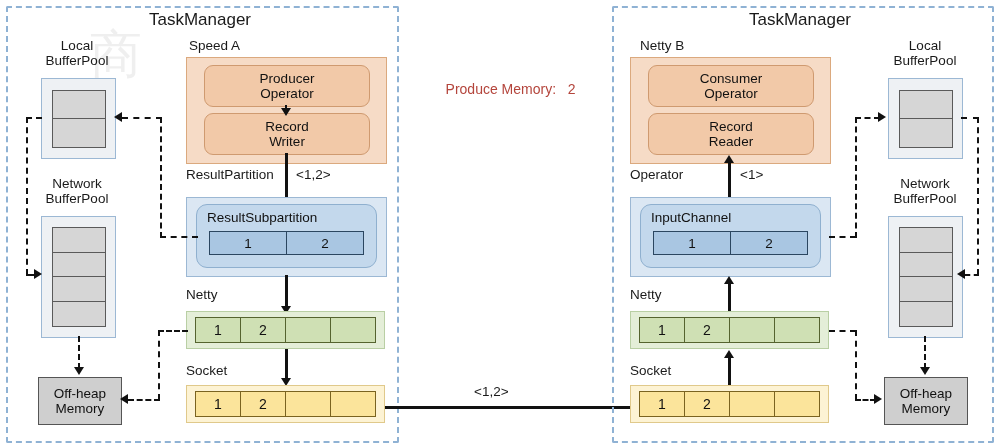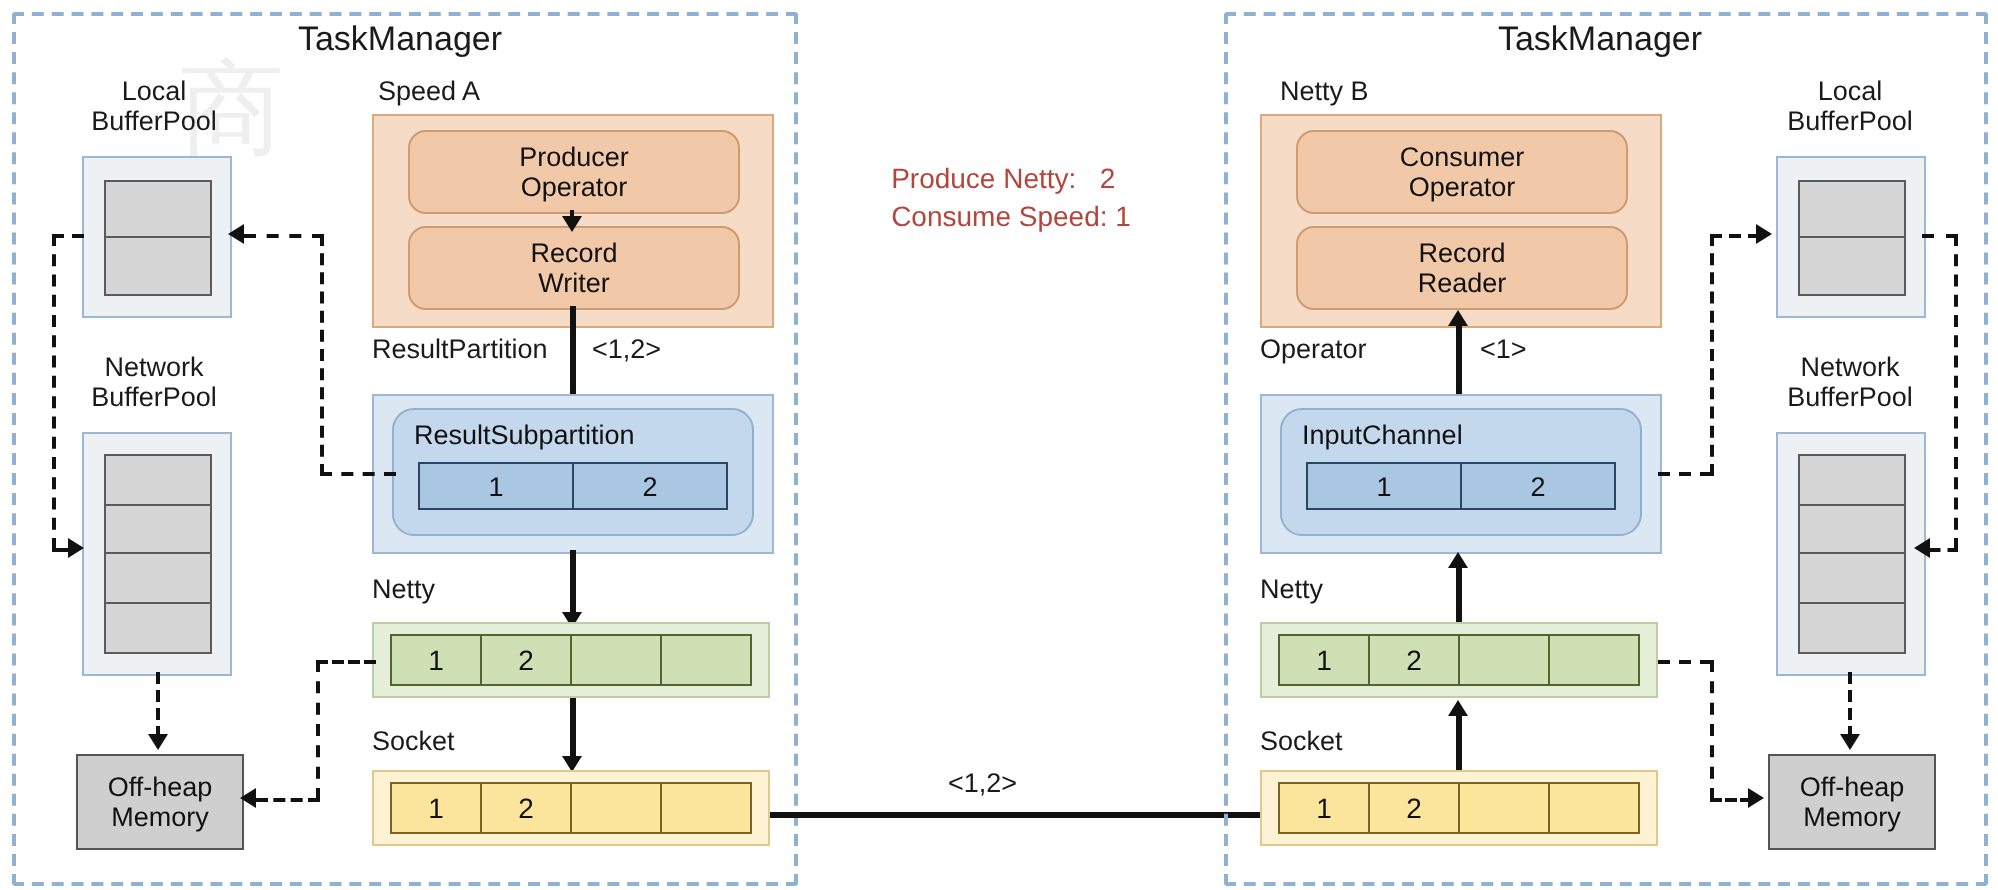--- a/index.html
+++ b/index.html
@@ -166,24 +166,21 @@
 
   <div class="dv" style="left:78px;top:336px;height:33px;"></div>
   <div class="ahead down" style="left:74px;top:367px;"></div>
 
   <div class="dh" style="left:158px;top:330px;width:30px;"></div>
   <div class="dv" style="left:158px;top:330px;height:70px;"></div>
   <div class="dh" style="left:128px;top:399px;width:32px;"></div>
   <div class="ahead left" style="left:120px;top:394px;"></div>
 
   <div class="speed" style="left:430px;top:61px;">
-    <span>Produce Netty:</span><span>   </span><span>2</span>
-  </div>
-  <div class="speed" style="left:430px;top:80px;">
-    <span>Consume Speed:</span><span> </span><span>1</span>
+    <span>Produce Memory:</span><span>   </span><span>2</span>
   </div>
 
   <div class="lbl" style="left:474px;top:384px;">&lt;1,2&gt;</div>
   <div class="sline" style="left:385px;top:406px;width:262px;height:2.5px;"></div>
   <div class="ahead right" style="left:643px;top:402px;"></div>
 
   <div class="tm-box" style="left:612px;top:6px;width:378px;height:433px;"></div>
   <div class="tm-title" style="left:710px;top:10px;width:180px;">TaskManager</div>
 
   <div class="lbl" style="left:640px;top:38px;">Netty B</div>

